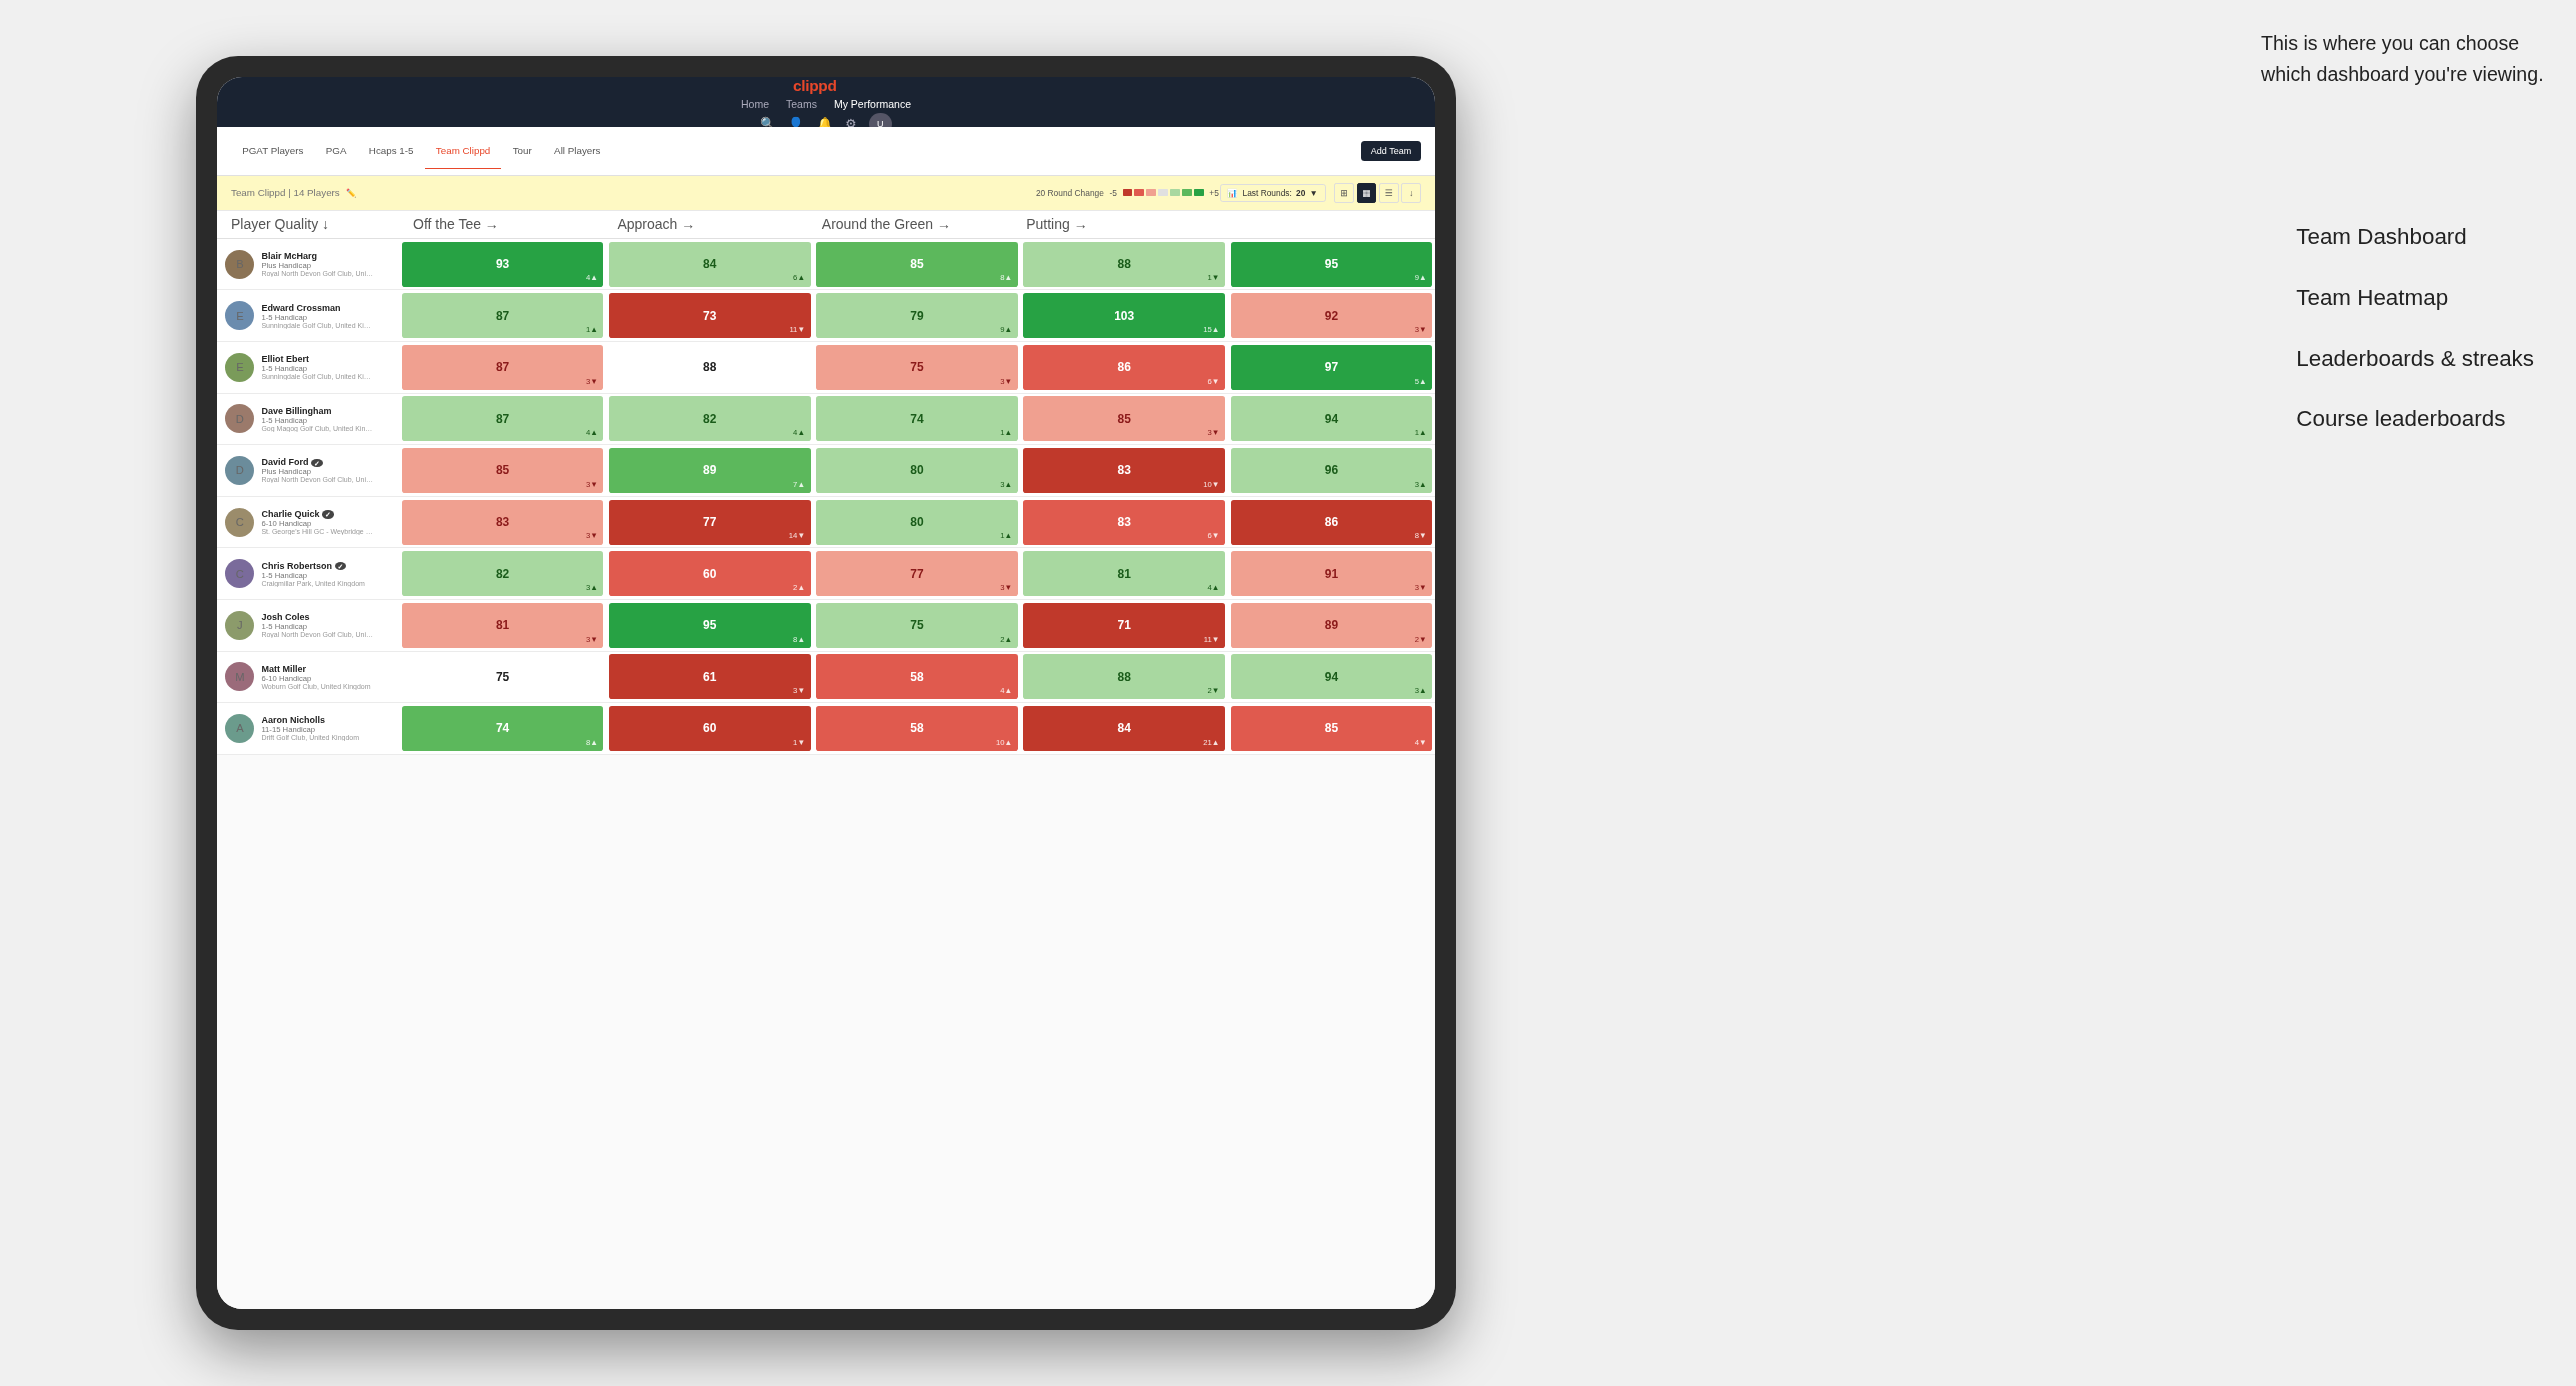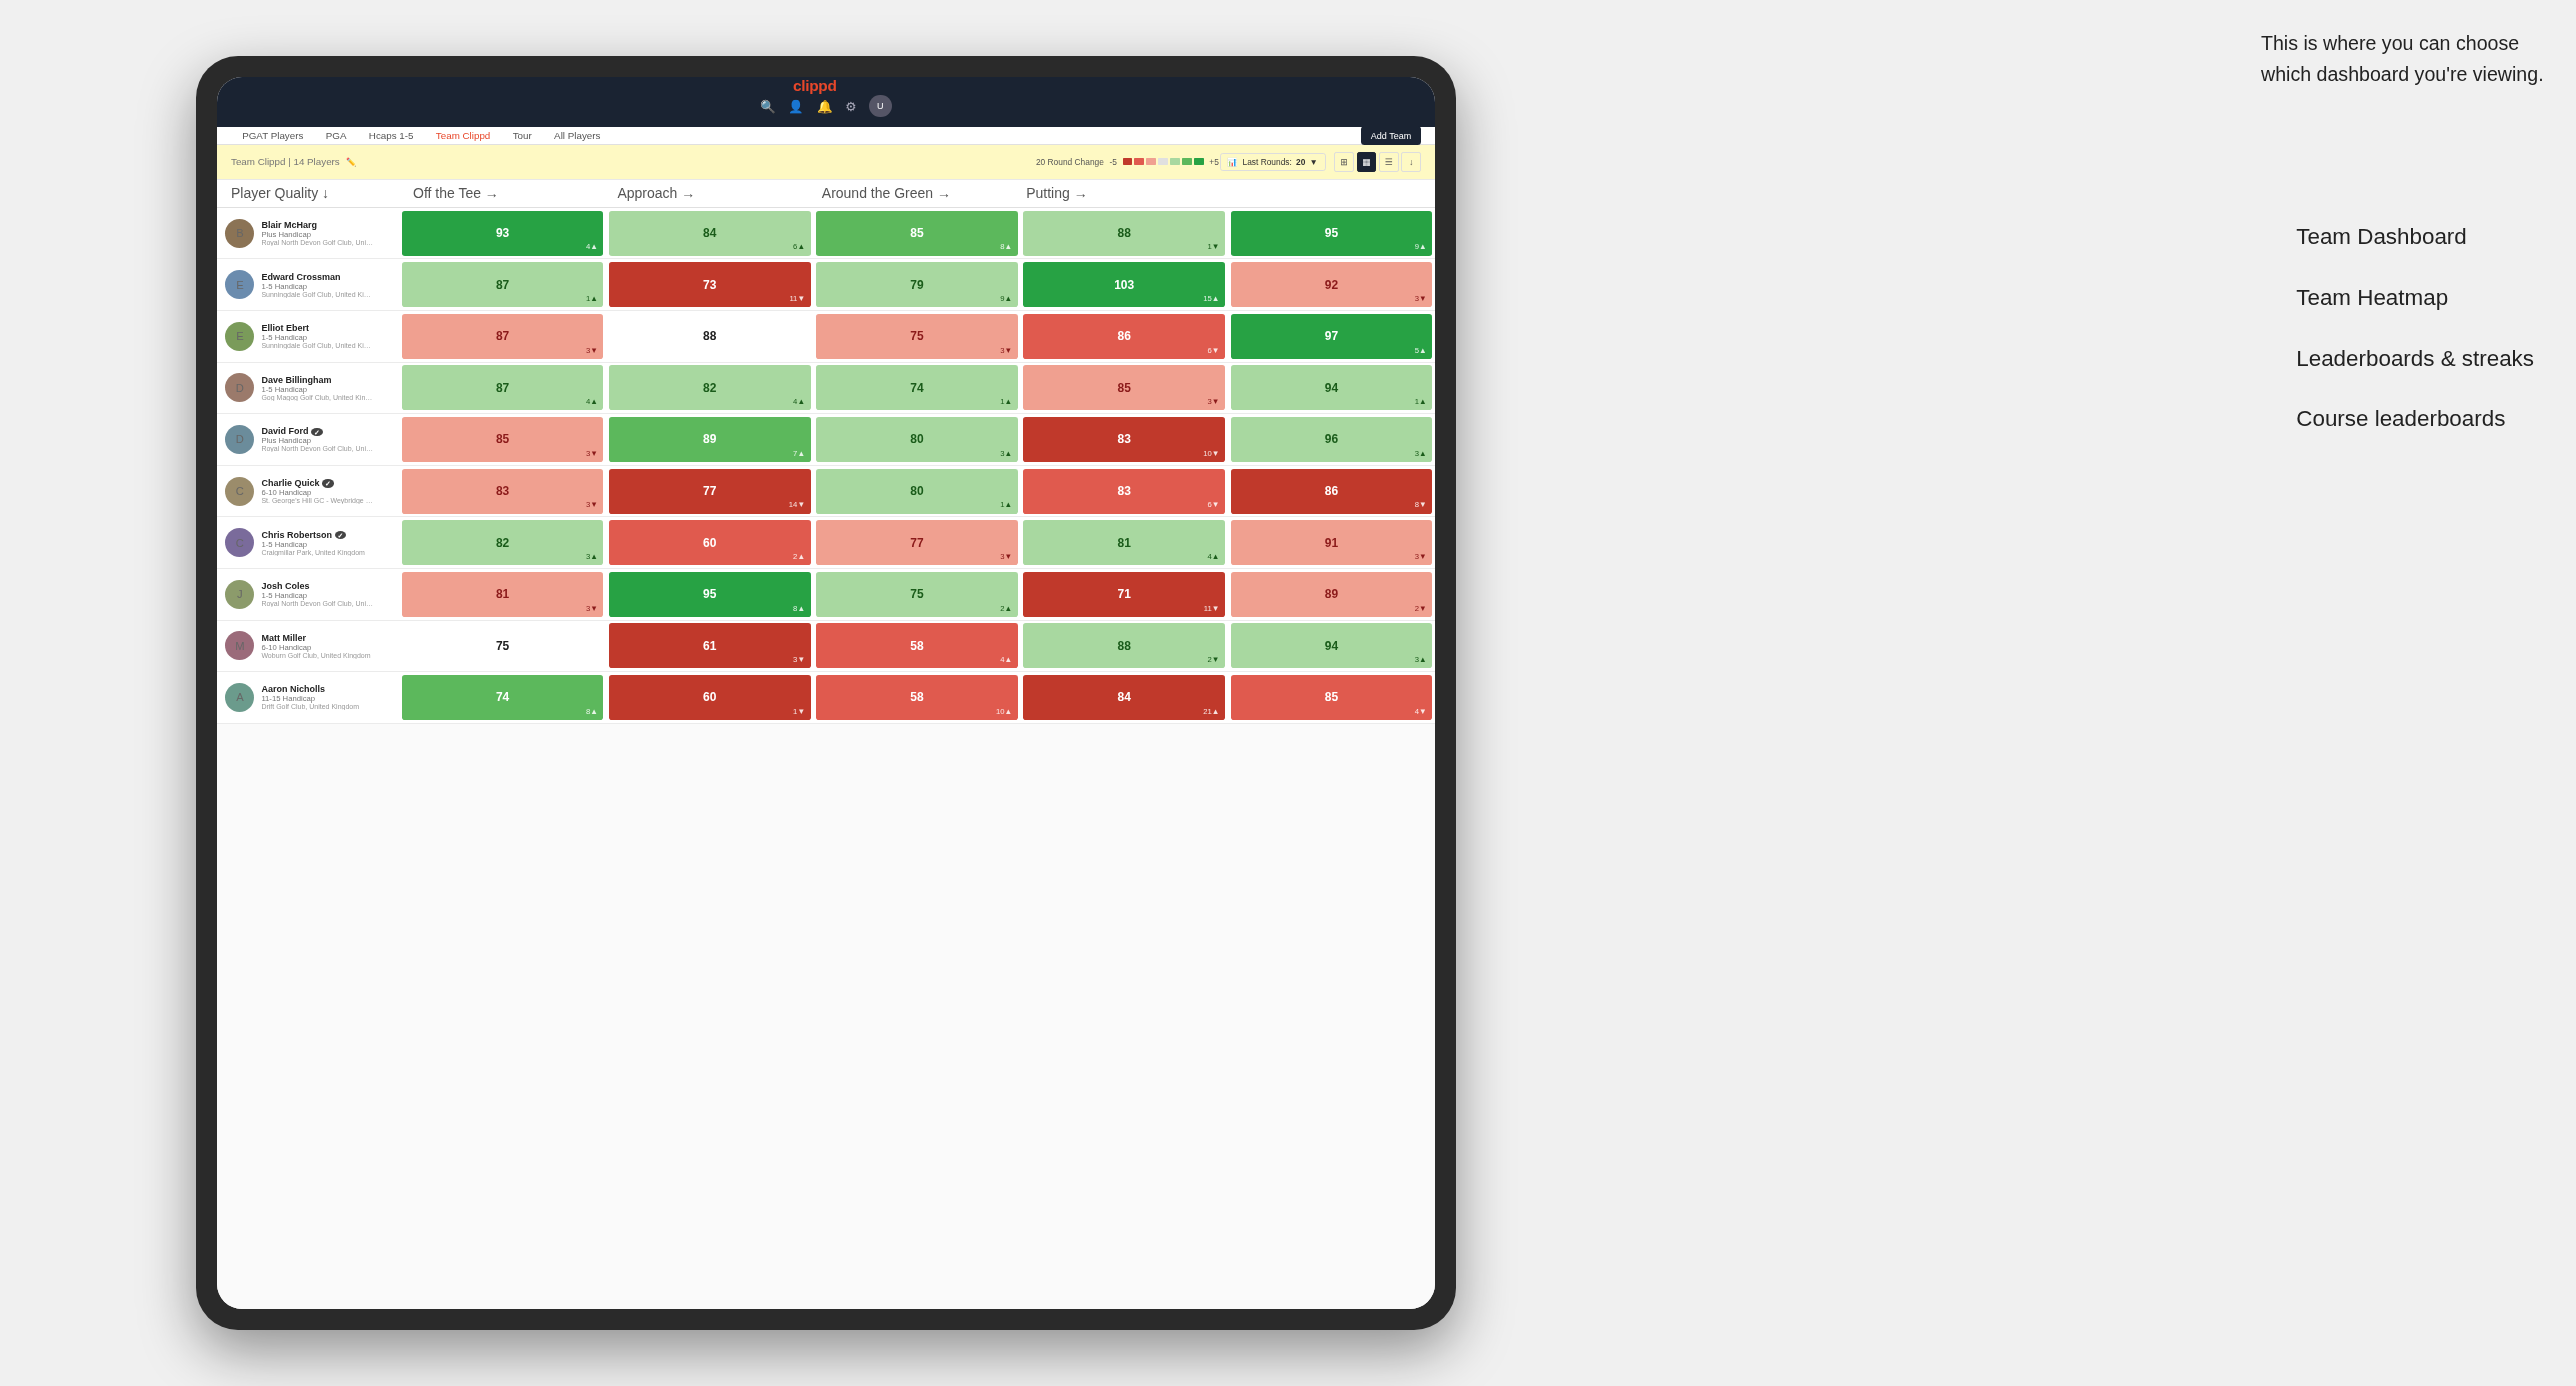--- a/index.html
+++ b/index.html
@@ -112,21 +112,21 @@
       align-items: center;
       justify-content: center;
       color: #fff;
       font-size: 9px;
     }
 
     
     .sub-nav {
       background: #fff;
       border-bottom: 0.7px solid #e0e0e0;
-      height: 18px;
+      height: 49px;
       display: flex;
       align-items: center;
       padding: 0 14px;
       flex-shrink: 0;
     }
     .sub-nav-links {
       display: flex;
       gap: 0;
       flex: 1;
     }
@@ -385,20 +385,25 @@
 <svg class="red-arrow" viewBox="0 0 250 150" fill="none" xmlns="http://www.w3.org/2000/svg">
   <path d="M220 10 L50 130" stroke="#cc2200" stroke-width="3"></path>
   <polygon points="40,138 55,118 65,135" fill="#cc2200"></polygon>
 </svg>
 
 <div class="tablet-frame">
   <div class="tablet-screen">
 
     <nav class="top-nav">
       <div class="logo">clippd</div>
+      <div class="nav-links">
+        <span class="nav-link">Home</span>
+        <span class="nav-link">Teams</span>
+        <span class="nav-link active">My Performance</span>
+      </div>
       <div class="nav-icons">
         <span class="nav-icon">🔍</span>
         <span class="nav-icon">👤</span>
         <span class="nav-icon">🔔</span>
         <span class="nav-icon">⚙</span>
         <div class="avatar-circle">U</div>
       </div>
     </nav>
 
     <nav class="sub-nav">

